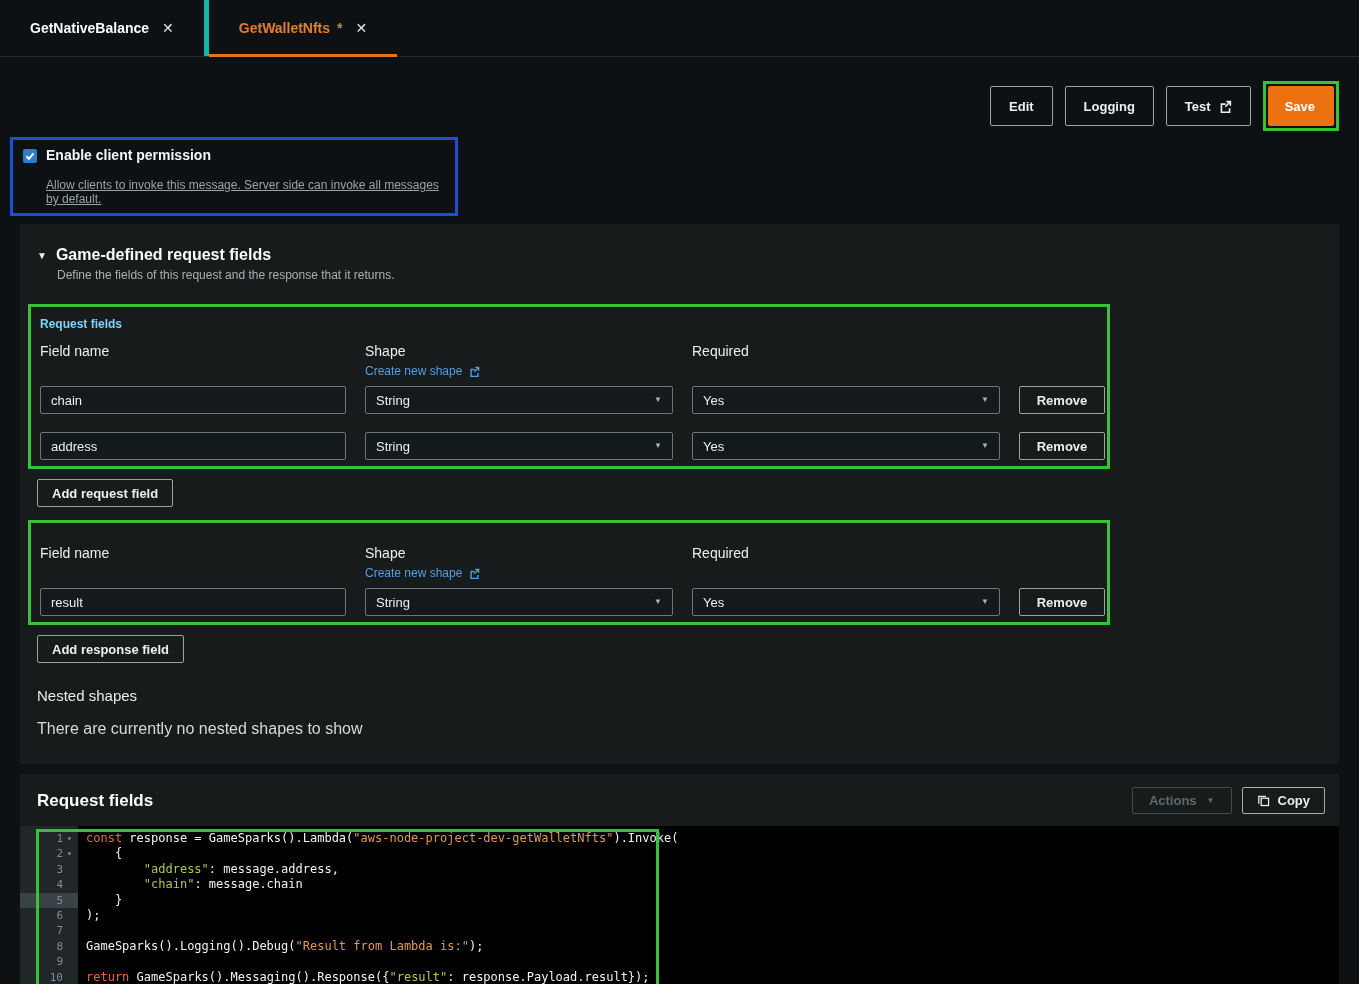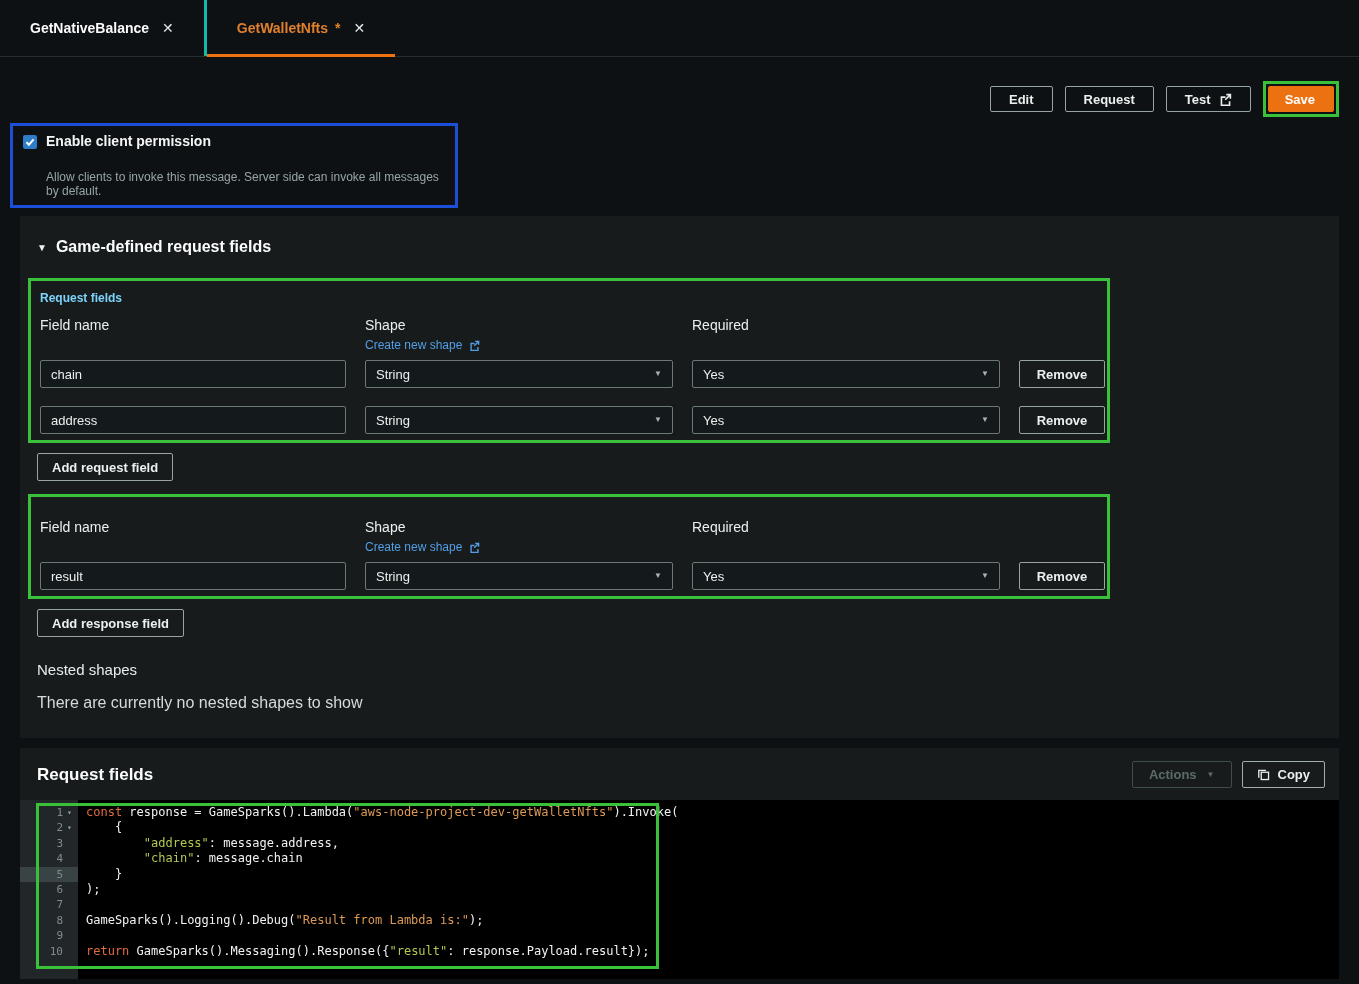--- a/index.html
+++ b/index.html
@@ -9,49 +9,49 @@
     color:#fbfcfc;
     font-family:"Liberation Sans", sans-serif;
     font-size:14px;
     overflow:hidden;
     position:relative;
   }
 
   
   .tabbar { height:57px; display:flex; align-items:stretch; border-bottom:1px solid #252d2f; background:#0d1113; }
   .tab { display:flex; align-items:center; gap:13px; padding:0 30px; font-weight:bold; font-size:14px; position:relative; cursor:pointer; }
-  .tab + .tab { border-left:3px solid #14b8a6; }
+  .tab + .tab { border-left:5px solid #14b8a6; }
   .tab.active .tab-label, .tab.active .tab-dirty { color:#e0802f; }
   .tab.active::after { content:""; position:absolute; left:0; right:0; bottom:-1px; height:3px; background:#ec7211; }
   .tab-close { color:#e2e6e6; font-size:14px; font-weight:normal; line-height:1; }
   .tab-dirty { margin-left:-6px; }
 
   
   .btn {
     display:inline-flex; align-items:center; justify-content:center; gap:8px;
-    height:26px; padding:0 18px;
+    height:40px; padding:0 18px;
     border:1px solid #98a3a4; border-radius:2px;
     background:transparent; color:#eceff0;
     font-weight:bold; font-size:13px; font-family:inherit; cursor:pointer; white-space:nowrap;
   }
   .btn-primary { background:#ec7211; border-color:#ec7211; color:#ffffff;padding-left:16px; }
   .btn-small { height:28px; padding:0 14px; }
   .btn-disabled { color:#5c6b6a; border-color:#3f4c4d; cursor:default; }
   .caret { font-size:8px; line-height:1; color:#a8b3b3; }
   .btn-disabled .caret { color:#5c6b6a; }
 
   
   .toolbar { display:flex; justify-content:flex-end; align-items:center; gap:12px; padding:24px 20px 0 0; }
   .save-hl { border:3px solid #3ac13a; padding:2px; }
 
   
   .perm { margin:6px 0 8px 10px; width:448px; border:3px solid #1d4ed8; padding:7px 10px; display:flex; gap:9px; align-items:flex-start; background:#0d1113; }
   .checkbox { width:14px; height:14px; margin-top:2px; background:#2e7dc9; border-radius:2px; display:flex; align-items:center; justify-content:center; flex:none; cursor:pointer; }
   .perm-label { font-weight:bold; font-size:14px; color:#f4f6f6; }
-  .perm-desc { font-size:12px; color:#98a5a5; margin-top:21px; }
+  .perm-desc { font-size:12px; color:#98a5a5; margin-top:15px;text-decoration:underline; }
 
   
   .card { margin:0 20px; background:#171b1c; }
   .card1 { padding:22px 0 26px 0; }
   .card2 { margin-top:10px; }
 
   
   .sec-head { display:flex; align-items:center; gap:9px; padding-left:17px; cursor:pointer; }
   .disclosure { font-size:10px; color:#eceff0; }
   .sec-title { font-size:16px; font-weight:bold; }
@@ -114,21 +114,21 @@
   </div>
   <div class="tab active">
     <span class="tab-label">GetWalletNfts</span>
     <span class="tab-dirty">*</span>
     <span class="tab-close">✕</span>
   </div>
 </div>
 
 <div class="toolbar">
   <button class="btn">Edit</button>
-  <button class="btn">Request</button>
+  <button class="btn">Logging</button>
   <button class="btn">
     <span>Test</span>
     <span class="ext-icon">
       <svg width="13" height="13" viewBox="0 0 16 16">
           <path d="M2 4h6v2H4v8h8v-4h2v6H2z" fill="#eceff0"></path>
           <path d="M9 1h6v6h-2V4.4L8.4 9 7 7.6 11.6 3H9z" fill="#eceff0"></path>
         </svg>
     </span>
   </button>
   <div class="save-hl">
@@ -146,20 +146,21 @@
     <div class="perm-label">Enable client permission</div>
     <div class="perm-desc">Allow clients to invoke this message. Server side can invoke all messages by default.</div>
   </div>
 </div>
 
 <div class="card card1">
   <div class="sec-head">
     <span class="disclosure">▼</span>
     <span class="sec-title">Game-defined request fields</span>
   </div>
+  <div class="sec-sub">Define the fields of this request and the response that it returns.</div>
 
   
   <div class="field-panel">
     <div class="panel-title">Request fields</div>
     <div class="fgrid">
       <div class="col-label">Field name</div>
       <div>
         <div class="col-label">Shape</div>
         <a class="shape-link">
           <span>Create new shape</span>

